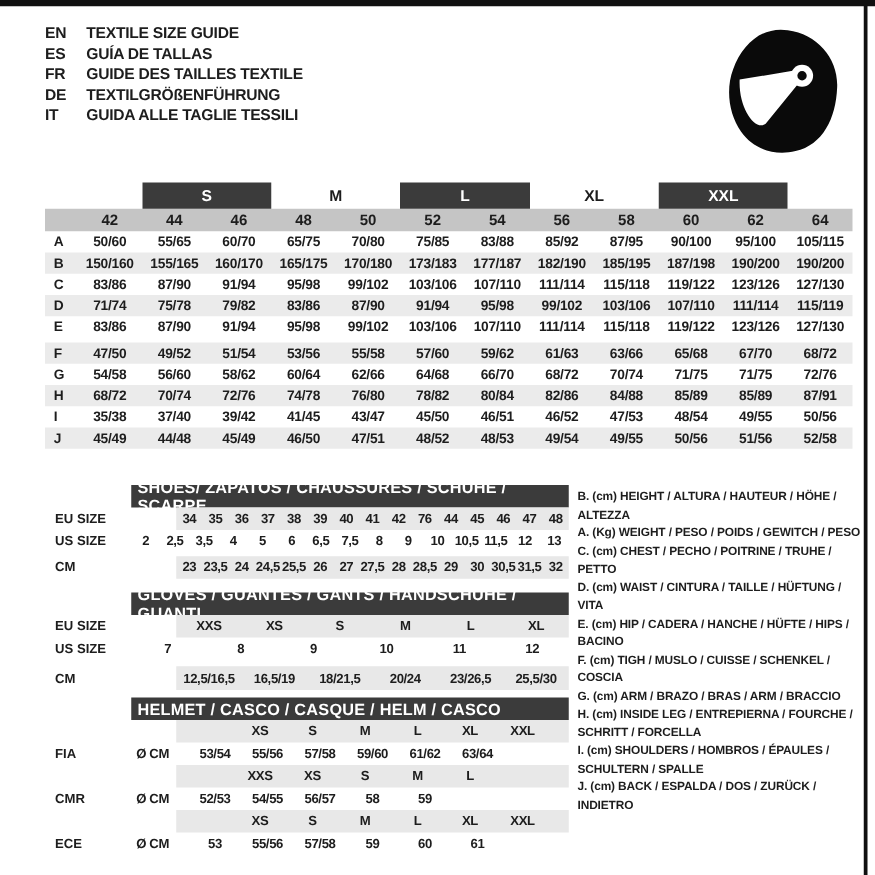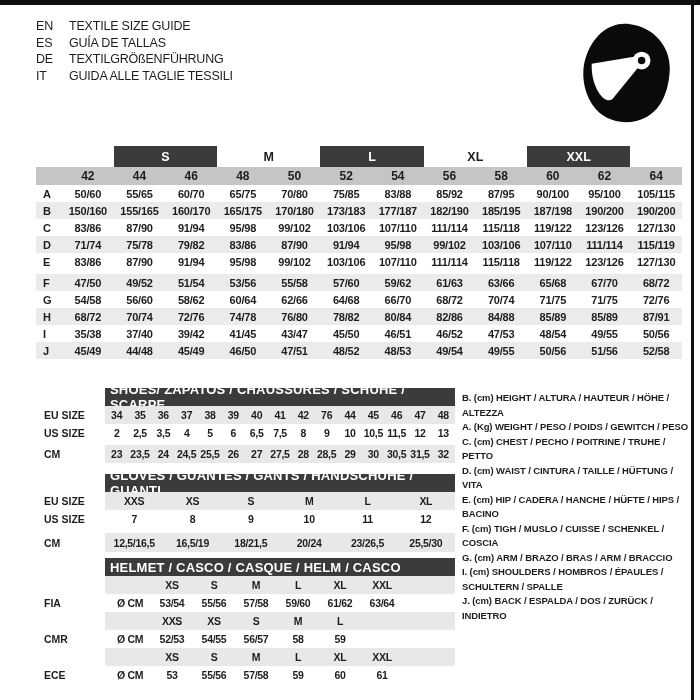--- a/index.html
+++ b/index.html
@@ -6,21 +6,21 @@
   html,body { width:700px; height:700px; background:#fff; }
   .canvas {
     position:relative; width:700px; height:700px; background:#ffffff;
     font-family:"Liberation Sans", sans-serif; color:#1d1d1d; overflow:hidden;
   }
   .top-bar  { position:absolute; left:0; top:0; width:700px; height:5px; background:#101010; }
   .right-bar{ position:absolute; left:691px; top:0; width:3px; height:700px; background:#101010; }
 
   
   .lang-header { position:absolute; left:36px; top:18px; }
-  .lang-row  { display:flex; font-weight:normal; font-size:12.5px; line-height:16.5px; letter-spacing:-0.2px; }
+  .lang-row  { display:flex; font-weight:bold; font-size:12.5px; line-height:16.5px; letter-spacing:-0.2px; }
   .lang-code { width:33px; }
 
   
   .helmet-wrap { position:absolute; left:573px; top:20px; width:104px; height:104px; }
 
   
   .size-table { position:absolute; left:36px; top:146px; width:646px; font-weight:bold; }
   .trow { display:grid; grid-template-columns:26px repeat(12,1fr); align-items:center; }
   #group-row { height:21px; }
   .group { height:21px; display:flex; align-items:center; justify-content:center; font-size:12.5px; }
@@ -35,26 +35,26 @@
   
   .lower-left { position:absolute; left:36px; top:388px; width:419px; font-weight:bold; }
   .sec-header { margin-left:69px; height:18px; background:#3b3b3b; color:#fff; font-size:13px;
                 display:flex; align-items:center; padding-left:5px; letter-spacing:0.2px; }
   .srow { display:flex; height:18px; align-items:stretch; }
   .srow.tall { height:19px; }
   .srow.gap3 { margin-top:3px; }
   .srow.gap5 { margin-top:5px; }
   .rlabel { width:69px; display:flex; align-items:center; padding-left:8px; font-size:10.5px; }
   .band { flex:1; display:grid; align-items:center; }
-  .band.shaded { background:#e8e8e8; }
+  .band.shaded { background:#e8e8e8;margin-left:36px; }
   .cols15 { grid-template-columns:repeat(15,1fr); }
   .cols6  { grid-template-columns:repeat(6,1fr); }
   .hband  { grid-template-columns:46px repeat(6,42px) 1fr; }
   .bcell  { text-align:center; font-size:10.5px; letter-spacing:-0.3px; }
-  .bcell.unit { text-align:center; padding-left:4px; }
+  .bcell.unit { text-align:left; padding-left:4px; }
   .gloves-sec { margin-top:11px; }
   .helmet-sec { margin-top:6px; }
 
   
   .legend { position:absolute; left:462px; top:391px; width:228px;
             font-weight:bold; font-size:9.5px; line-height:14.5px; letter-spacing:-0.1px; }
 </style>
 </head>
 <body>
 
@@ -65,20 +65,24 @@
 
   <div class="lang-header">
     <div id="lang-rows">
         <div class="lang-row">
           <div class="lang-code">EN</div>
           <div class="lang-title">TEXTILE SIZE GUIDE</div>
         </div>
         <div class="lang-row">
           <div class="lang-code">ES</div>
           <div class="lang-title">GUÍA DE TALLAS</div>
+        </div>
+        <div class="lang-row">
+          <div class="lang-code">FR</div>
+          <div class="lang-title">GUIDE DES TAILLES TEXTILE</div>
         </div>
         <div class="lang-row">
           <div class="lang-code">DE</div>
           <div class="lang-title">TEXTILGRÖßENFÜHRUNG</div>
         </div>
         <div class="lang-row">
           <div class="lang-code">IT</div>
           <div class="lang-title">GUIDA ALLE TAGLIE TESSILI</div>
         </div>
       </div>
@@ -452,17 +456,18 @@
   </div>
 
   <div class="legend" id="legend">
       <div class="legend-item">B. (cm) HEIGHT / ALTURA / HAUTEUR / HÖHE / ALTEZZA</div>
       <div class="legend-item">A. (Kg) WEIGHT / PESO / POIDS / GEWITCH / PESO</div>
       <div class="legend-item">C. (cm) CHEST / PECHO / POITRINE / TRUHE / PETTO</div>
       <div class="legend-item">D. (cm) WAIST / CINTURA / TAILLE / HÜFTUNG / VITA</div>
       <div class="legend-item">E. (cm) HIP / CADERA / HANCHE / HÜFTE / HIPS / BACINO</div>
       <div class="legend-item">F. (cm) TIGH / MUSLO / CUISSE / SCHENKEL / COSCIA</div>
       <div class="legend-item">G. (cm) ARM / BRAZO / BRAS / ARM / BRACCIO</div>
+      <div class="legend-item">H. (cm) INSIDE LEG / ENTREPIERNA / FOURCHE / SCHRITT / FORCELLA</div>
       <div class="legend-item">I. (cm) SHOULDERS / HOMBROS / ÉPAULES / SCHULTERN / SPALLE</div>
       <div class="legend-item">J. (cm) BACK / ESPALDA / DOS / ZURÜCK / INDIETRO</div>
     </div>
 
 </div>
 
 </body></html>

